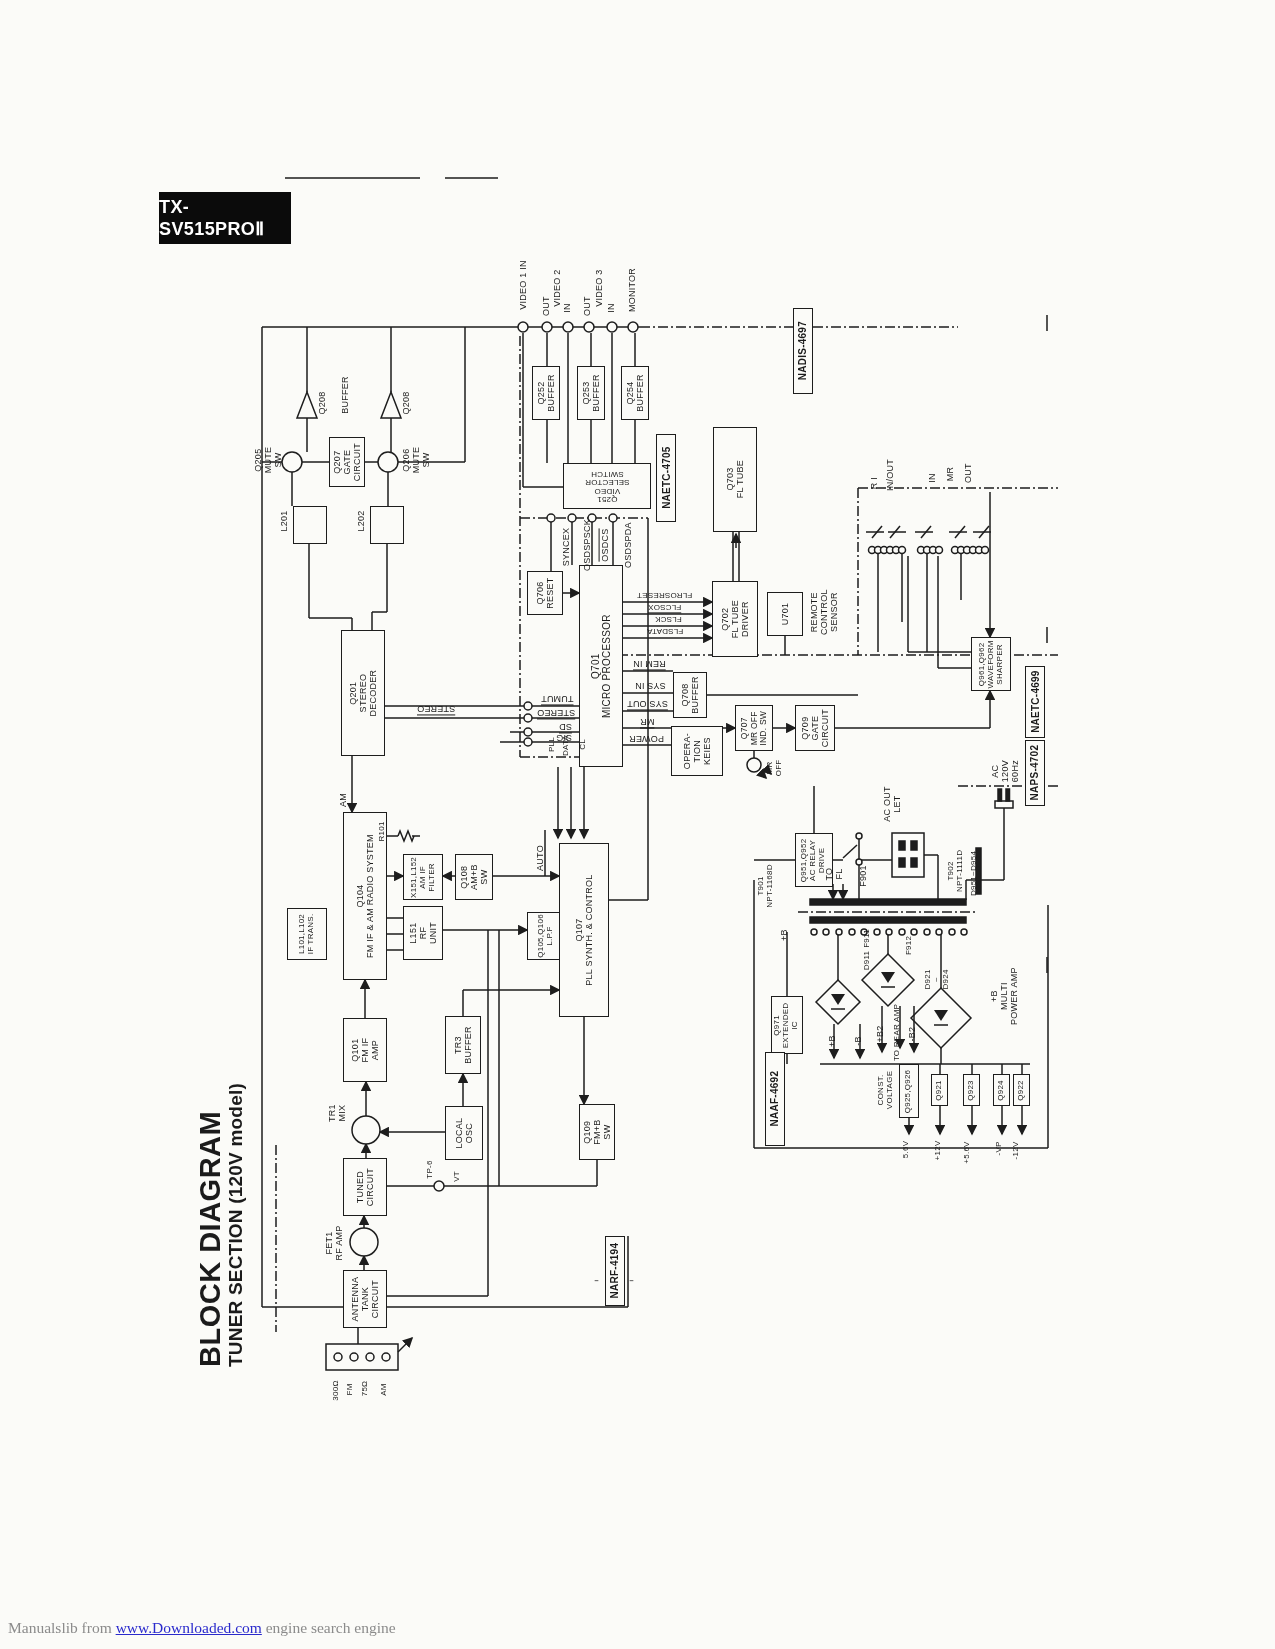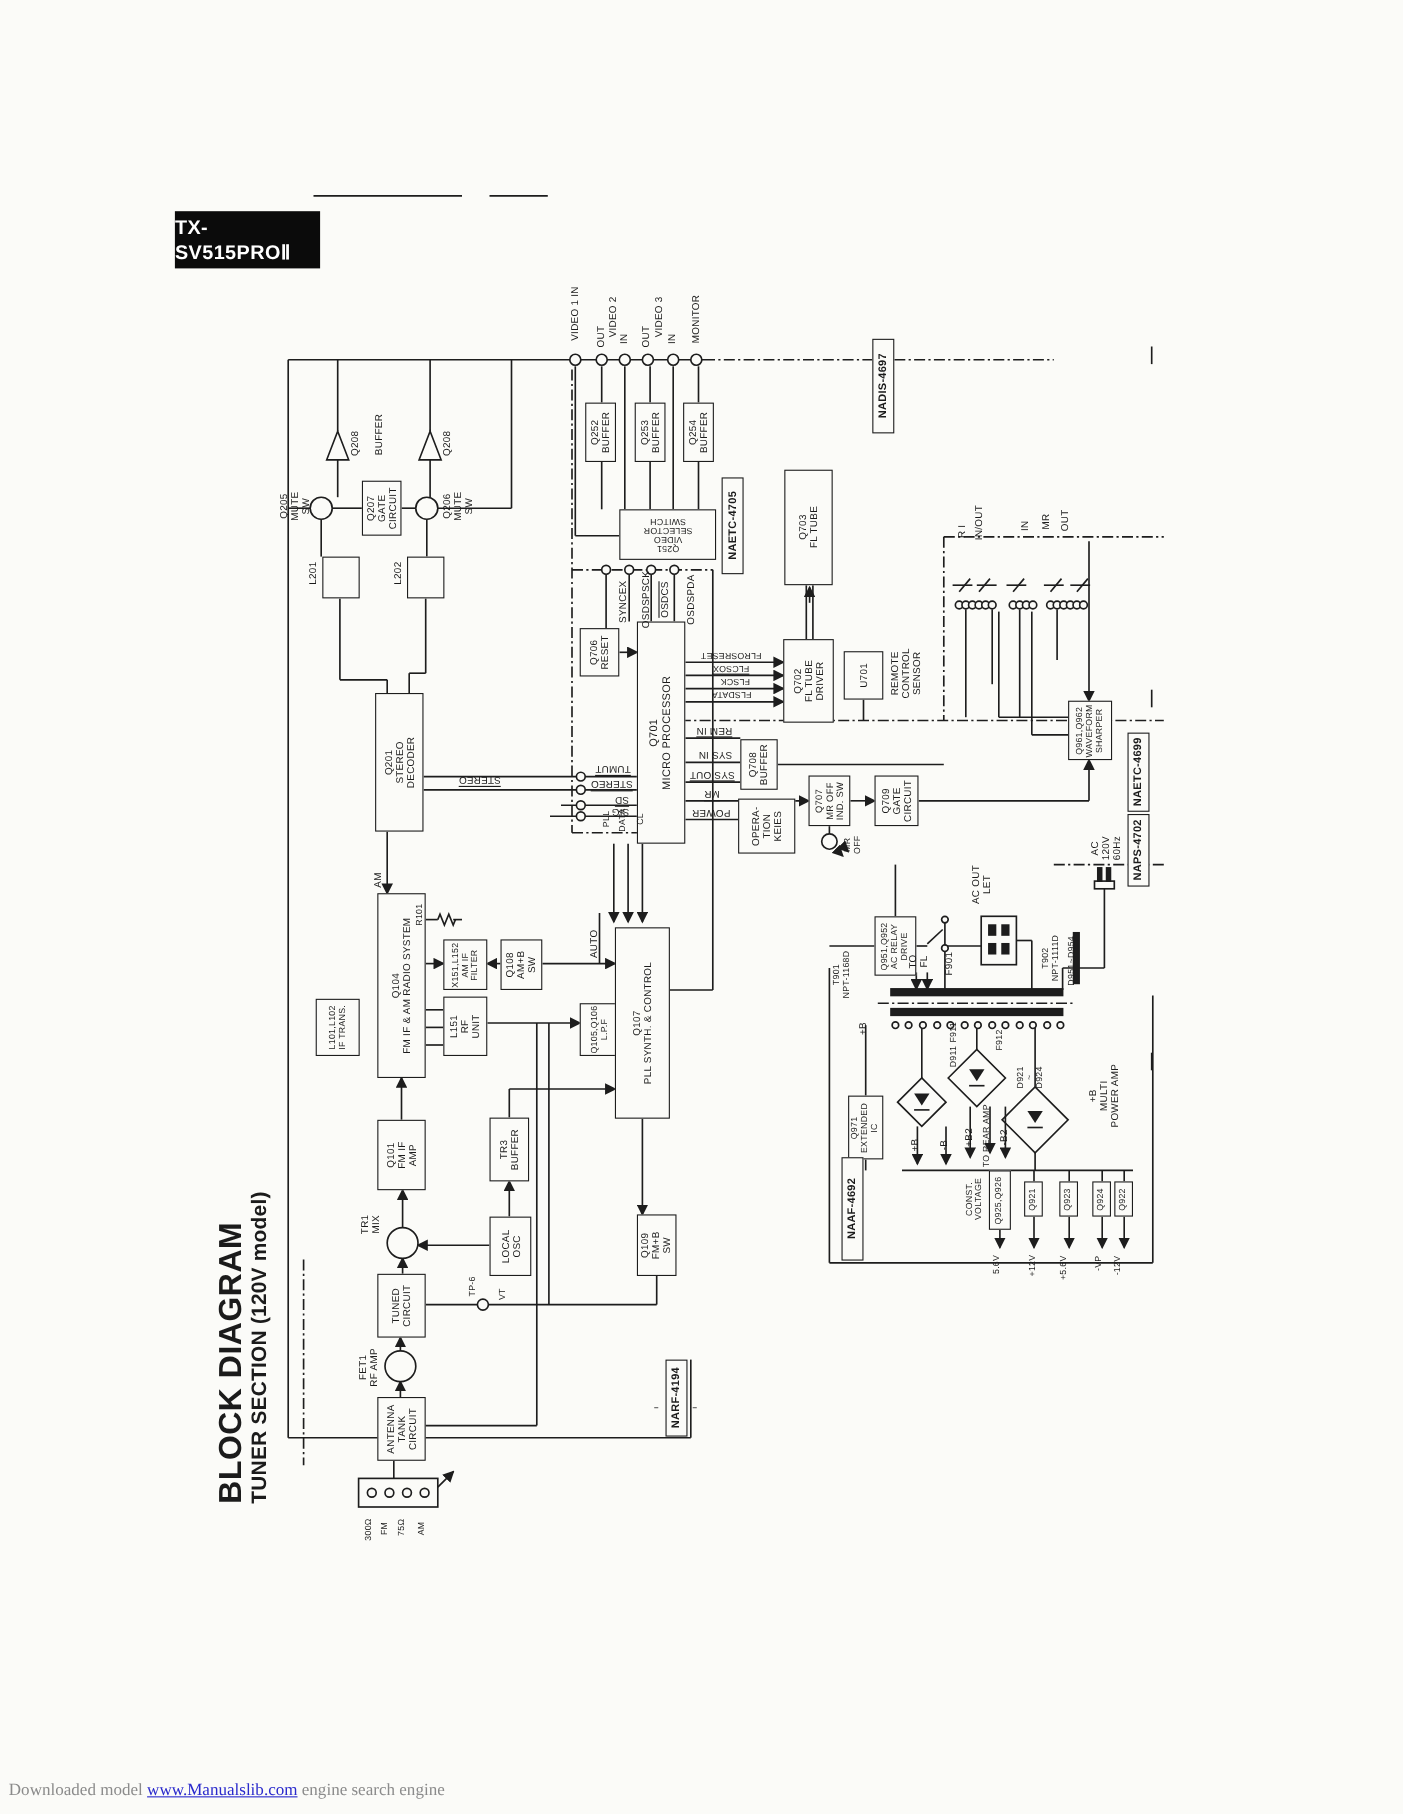--- a/index.html
+++ b/index.html
@@ -308,21 +308,21 @@
   <div class="diagram-title">
     <div class="rot">
       <div class="t1">BLOCK DIAGRAM</div>
       <div class="t2">TUNER SECTION (120V model)</div>
     </div>
   </div>
 
   <div class="pageno">- 20 -</div>
 
   <div class="footer">
-    <span>Downloaded model </span><a>www.Manualslib.com</a><span> engine search engine</span>
+    <span>Manualslib from </span><a>www.Downloaded.com</a><span> engine search engine</span>
   </div>
 
 <div class="blk" style="left: 532px; top: 366px; width: 28px; height: 54px;">
       <span class="v" style="font-size: 9px;">Q252
 BUFFER</span>
     </div>
     <div class="blk" style="left: 577px; top: 366px; width: 28px; height: 54px;">
       <span class="v" style="font-size: 9px;">Q253
 BUFFER</span>
     </div>

